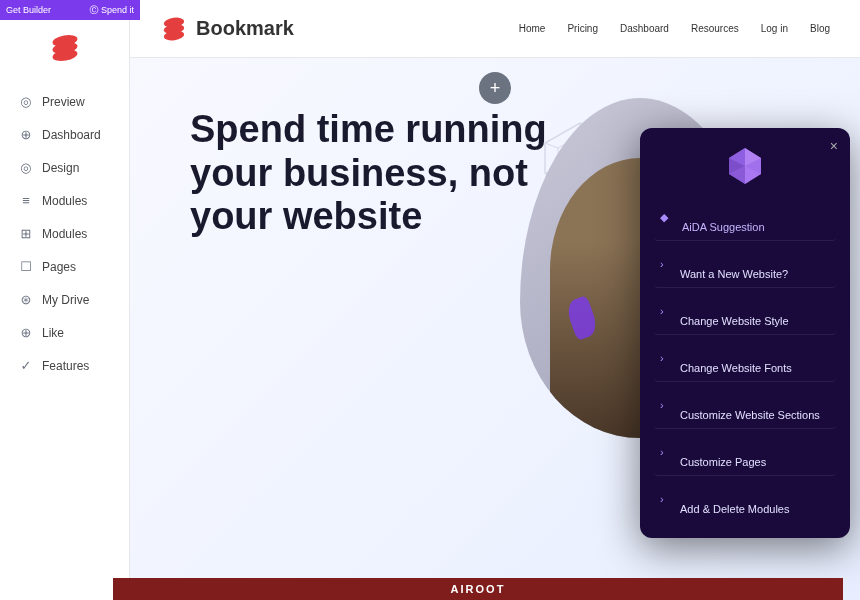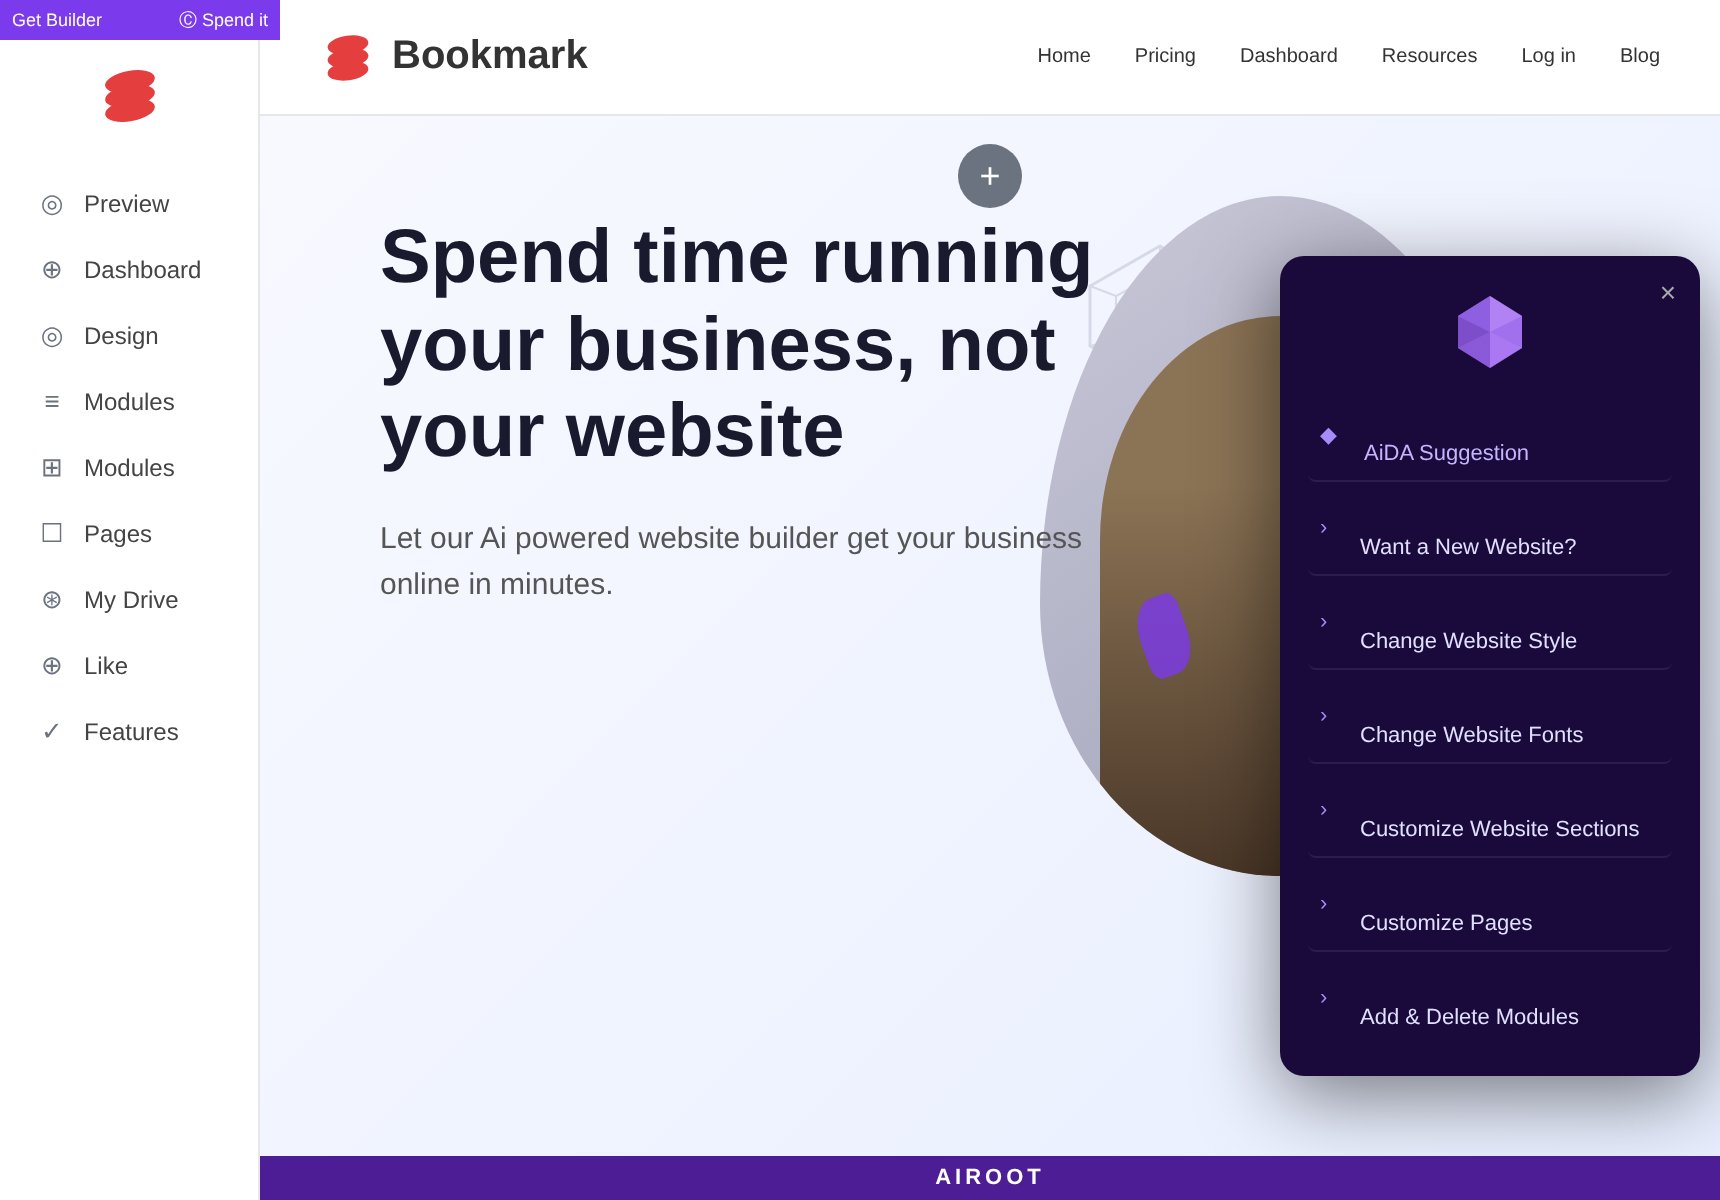--- a/index.html
+++ b/index.html
@@ -314,24 +314,24 @@
     }
 
     .aida-menu-item.highlighted .item-label {
       color: #c4b5fd;
     }
 
     
     .bottom-bar {
       position: absolute;
       bottom: 0;
-      left: 130px;
+      left: 113px;
       width: 730px;
       height: 22px;
-      background: #4c1d95;
+      background: #7f1d1d;
       display: flex;
       align-items: center;
       justify-content: center;
       z-index: 50;
     }
 
     .bottom-bar-label {
       color: white;
       font-size: 11px;
       font-weight: 700;
@@ -449,21 +449,20 @@
     </div>
 
     <div class="person-circle">
       <div class="person-figure"></div>
     </div>
 
     <div class="blob-purple"></div>
 
     <div class="hero-content">
       <h1 class="hero-title">Spend time running your business, not your website</h1>
-      <p class="hero-subtitle">Let our Ai powered website builder get your business online in minutes.</p>
     </div>
   </div>
 
   <div class="aida-panel">
     <span class="aida-close">×</span>
 
     <div class="aida-gem">
       <svg class="gem-icon" viewBox="0 0 44 44" fill="none">
         <polygon points="22,4 38,14 38,30 22,40 6,30 6,14" fill="url(#gemGrad)" opacity="0.9"></polygon>
         <polygon points="22,4 38,14 22,22" fill="rgba(180,140,255,0.5)"></polygon>

